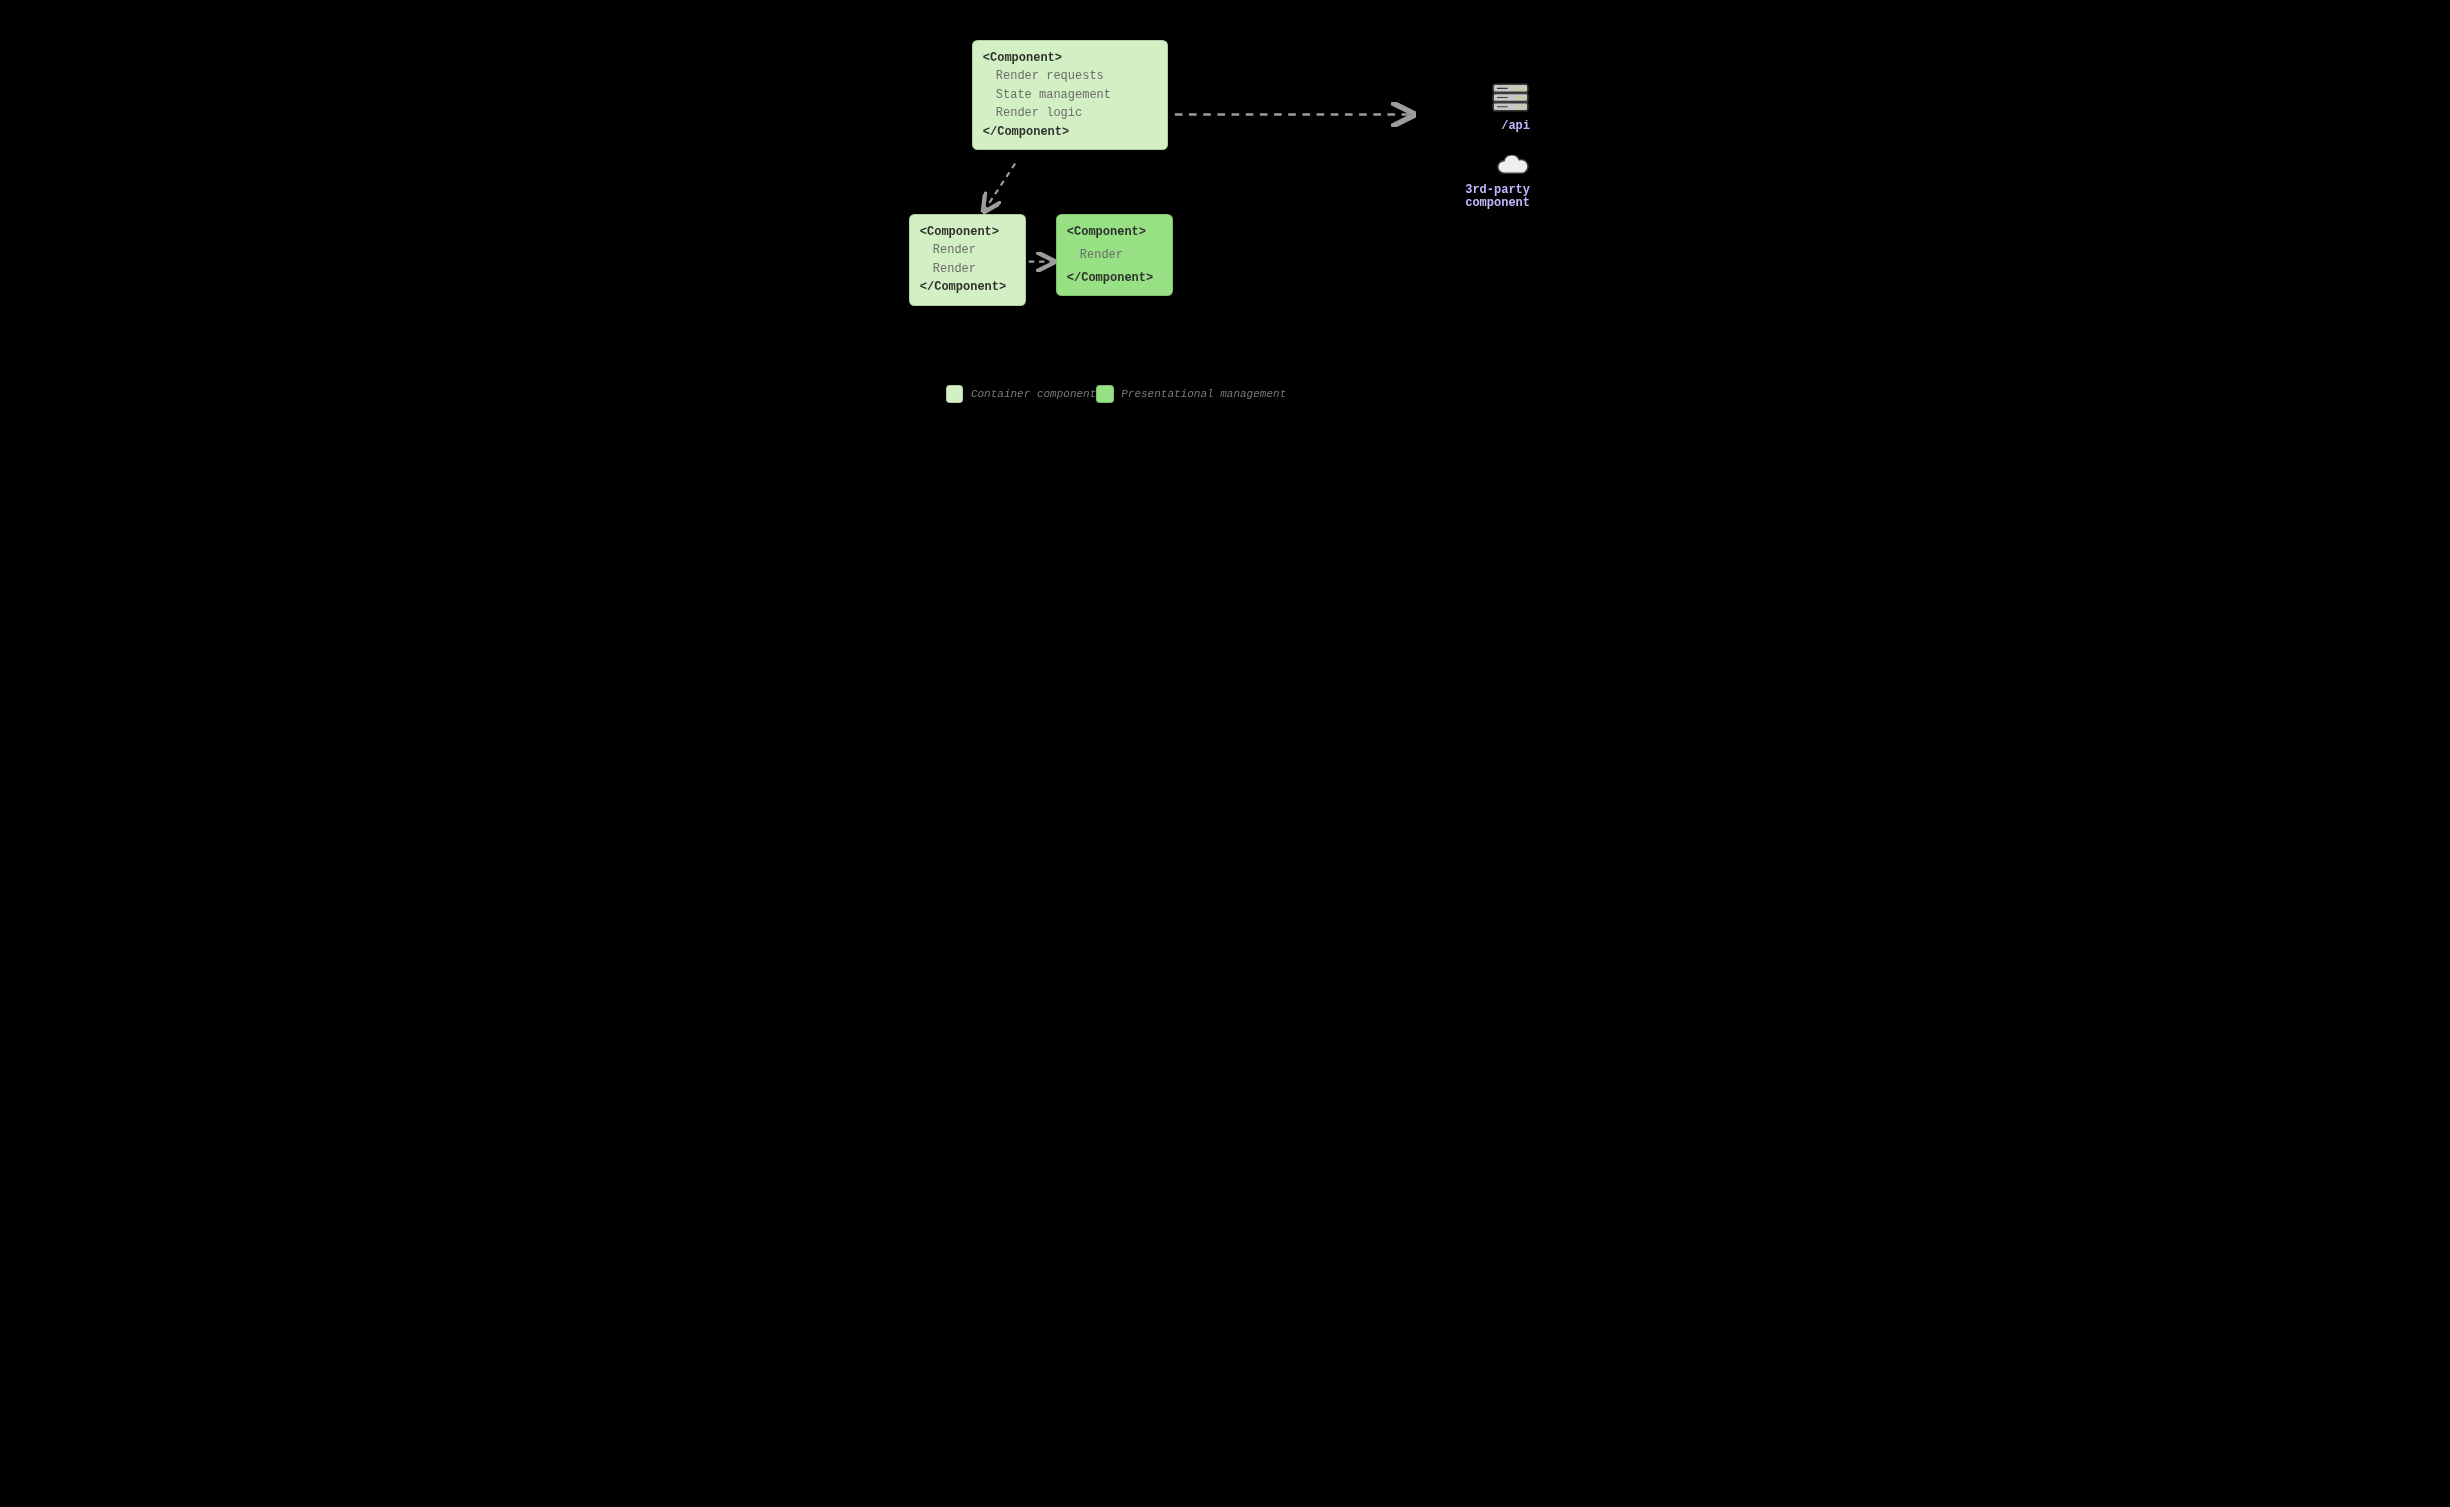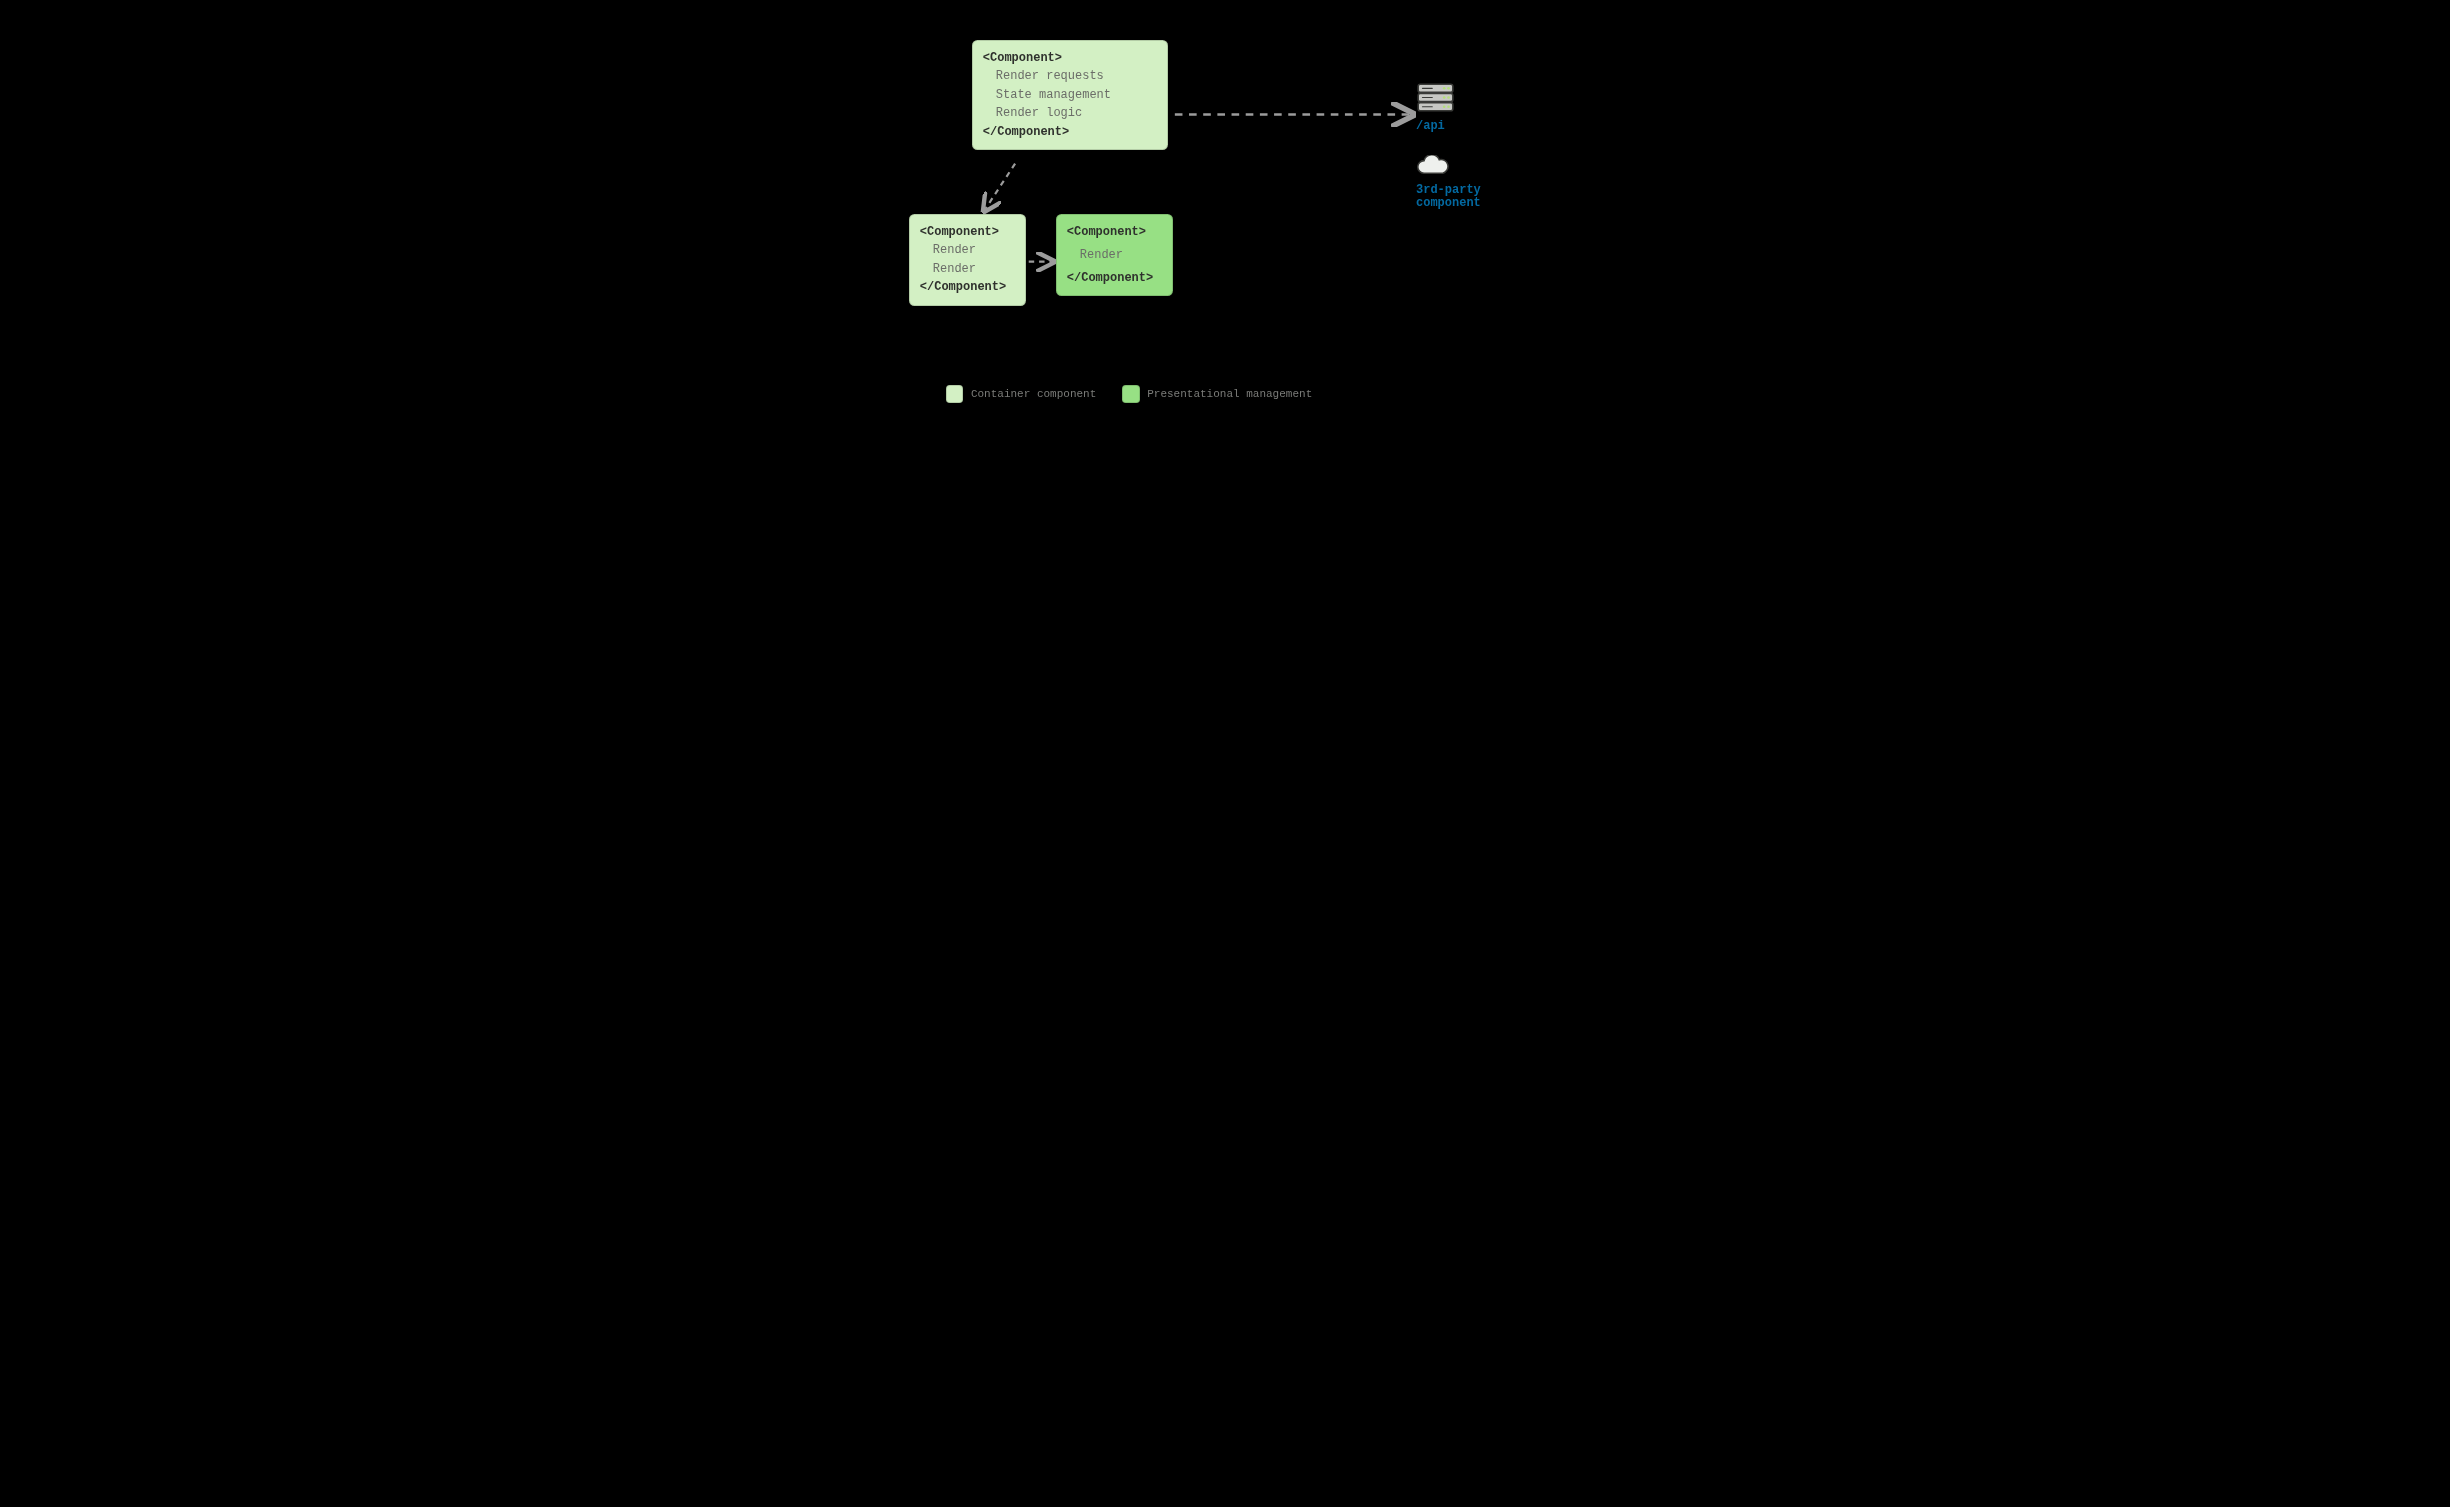--- a/index.html
+++ b/index.html
@@ -33,38 +33,38 @@
   }
   .box.container{background:var(--container);}
   .box.presentational{background:var(--presentational);}
   .tag{font-weight:700;color:#2f312d;}
   .body{padding-left:13px;color:var(--txt-muted);}
   
   .legend{
     position:absolute;
     display:flex;
     align-items:center;
-    gap:26px;
     color:var(--legend);
     font-size:11px;
+    font-style:italic;
   }
   .swatch{
     width:15.3px;height:15.3px;border-radius:3.8px;display:inline-block;
     border:0.5px solid rgba(0,0,0,.15);
     vertical-align:middle;margin-right:7.6px;
   }
   .legend-item{display:flex;align-items:center;}
   
   .rcol{
     position:absolute;
     right:44px;
     top:82px;
     width:114px;
-    text-align:left;
-    color:#0369a1;
+    text-align:right;
+    color:#c4b5fd;
     font-weight:700;
     font-size:12px;
   }
   .rcol .block{margin-bottom:22px;}
   .rcol .label{margin-top:2.2px;}
   svg.overlay{position:absolute;inset:0;width:100%;height:100%;pointer-events:none;}
 </style>
 </head>
 <body>
 

